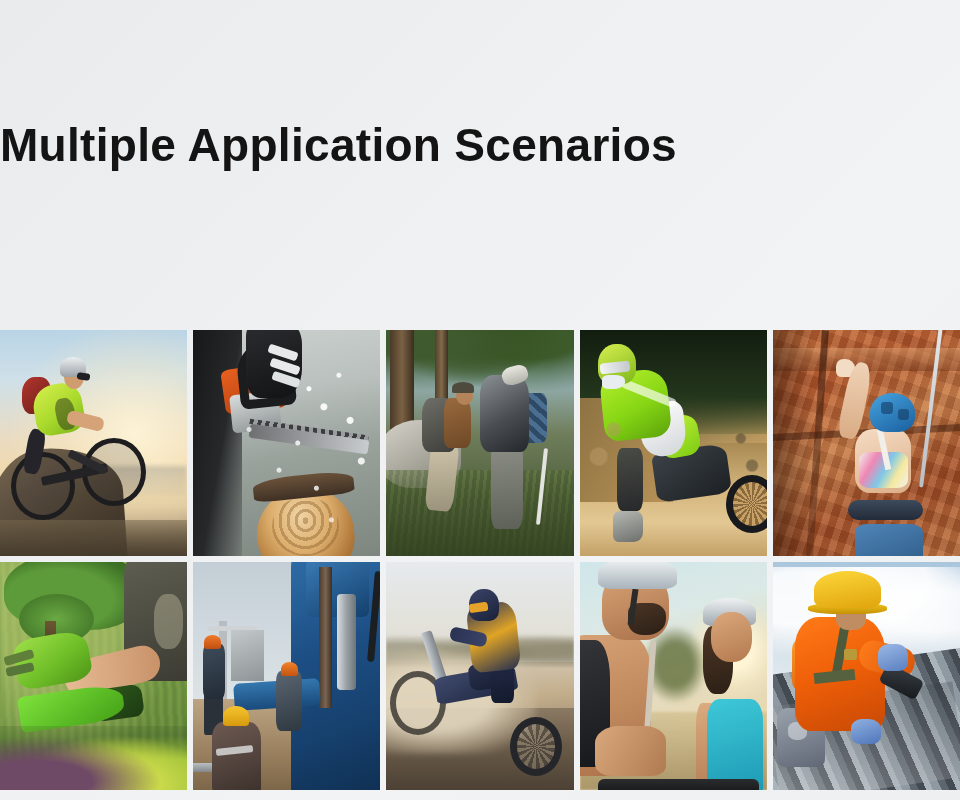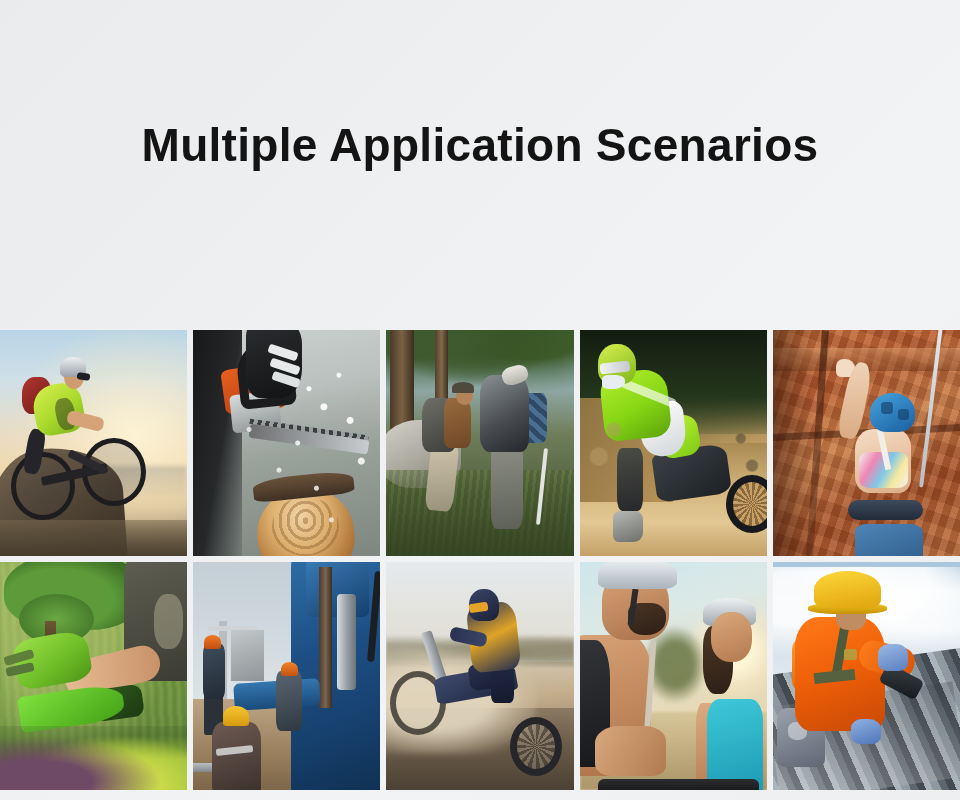--- a/index.html
+++ b/index.html
@@ -6,21 +6,21 @@
   * { margin:0; padding:0; box-sizing:border-box; }
   html, body { width:960px; height:800px; }
   body {
     font-family:"Liberation Sans", sans-serif;
     background:linear-gradient(135deg,#e9ebed 0%,#eef0f1 35%,#f2f3f4 65%,#edeff0 100%);
     overflow:hidden;
     position:relative;
   }
 
   
-  .hero { width:960px; height:330px; display:flex; align-items:flex-start; justify-content:center; }
+  .hero { width:960px; height:330px; display:flex; align-items:flex-start; justify-content:flex-start; }
   .hero-title {
     margin-top:118px;
     font-size:46px;
     font-weight:bold;
     letter-spacing:0.3px;
     color:#141414;
     text-align:center;
     white-space:nowrap;
     font-family:"Liberation Sans", sans-serif;
   }

